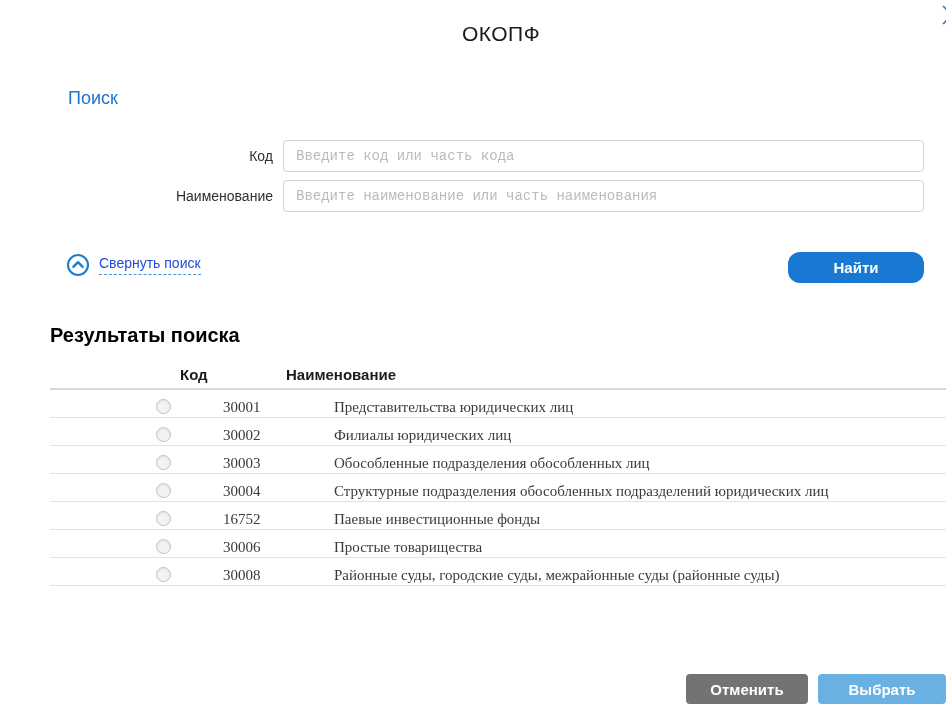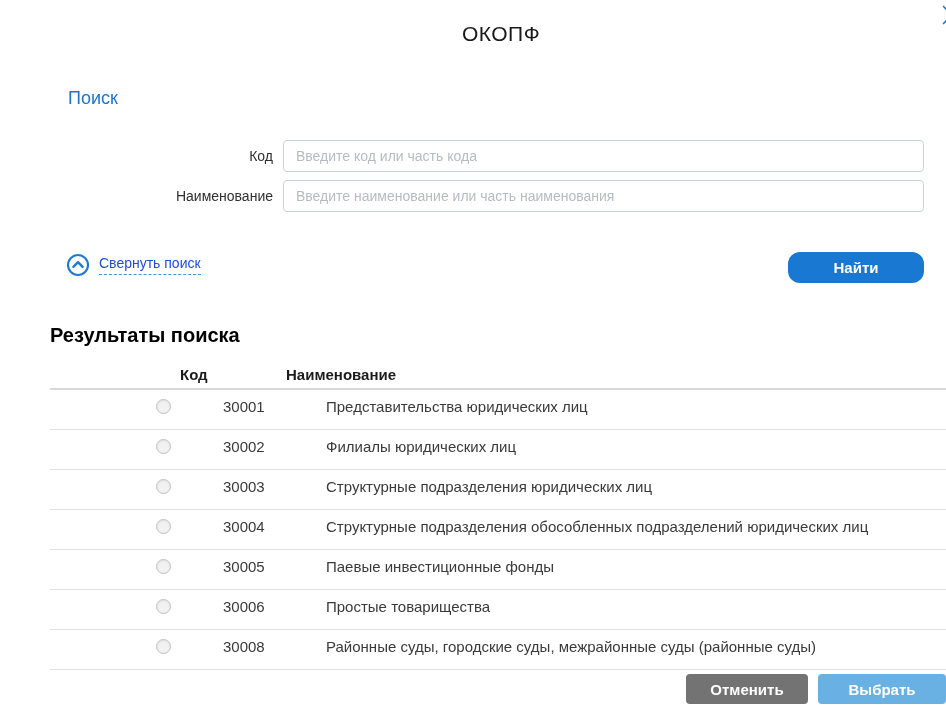--- a/index.html
+++ b/index.html
@@ -28,21 +28,21 @@
   }
   .field-label {
     position:absolute; left:0; width:245px;
     text-align:right; font-size:14px; color:#2f2f2f;
     line-height:32px;
   }
   .field-input {
     position:absolute; left:255px; width:641px; height:32px;
     border:1px solid #ced3d8; border-radius:4px;
     padding:0 12px; font-size:14px; color:#333;
-    font-family:Liberation Sans, sans-serif;
+    font-family:Liberation Mono, monospace;
     outline:none;
   }
   .field-input::placeholder { color:#b6bcc2; opacity:1; }
   .row-code-field { top:140px; }
   .row-name-field { top:180px; }
   .collapse-link {
     position:absolute; left:38px; top:253px;
     display:flex; align-items:center; gap:9px;
     background:none; border:none; cursor:pointer; padding:0;
   }
@@ -66,33 +66,34 @@
     position:absolute; left:22px; top:364px; width:897px;
   }
   .thead {
     position:relative; height:26px;
     border-bottom:2px solid #d8d8d8;
   }
   .th { position:absolute; top:0; line-height:22px; font-size:15px; font-weight:bold; color:#1c1c1c; }
   .th-code { left:130px; }
   .th-name { left:236px; }
   .trow {
-    position:relative; height:40px;
+    position:relative; height:28px;
     border-bottom:1px solid #e2e2e2;
+    font-family:Liberation Serif, serif;
   }
   .radio {
     position:absolute; left:106px; top:9px;
     width:15px; height:15px; border-radius:50%;
     background:#f2f2f2; border:1px solid #c2c2c2;
     cursor:pointer;
     box-shadow:inset 0 1px 2px rgba(0,0,0,0.08);
   }
   .td { position:absolute; top:0; height:34px; line-height:34px; font-size:15px; color:#3a3a3a; white-space:nowrap; }
   .td-code { left:173px; }
-  .td-name { left:276px; }
+  .td-name { left:284px; }
   .footer-btn {
     position:absolute; top:674px; height:30px;
     border:none; border-radius:4px;
     color:#ffffff; font-size:15px; font-weight:bold; cursor:pointer;
     font-family:"Liberation Sans","DejaVu Sans",sans-serif;
   }
   .cancel-btn { left:658px; width:122px; background:#737373; }
   .select-btn { left:790px; width:128px; background:#69b1e2; }
 </style>
 </head>
@@ -145,30 +146,30 @@
       <span class="td td-name">Представительства юридических лиц</span>
     </div>
     <div class="trow">
       <span class="radio"></span>
       <span class="td td-code">30002</span>
       <span class="td td-name">Филиалы юридических лиц</span>
     </div>
     <div class="trow">
       <span class="radio"></span>
       <span class="td td-code">30003</span>
-      <span class="td td-name">Структурные подразделения юридических лиц</span>
+      <span class="td td-name">Обособленные подразделения обособленных лиц</span>
     </div>
     <div class="trow">
       <span class="radio"></span>
       <span class="td td-code">30004</span>
       <span class="td td-name">Структурные подразделения обособленных подразделений юридических лиц</span>
     </div>
     <div class="trow">
       <span class="radio"></span>
-      <span class="td td-code">30005</span>
+      <span class="td td-code">16752</span>
       <span class="td td-name">Паевые инвестиционные фонды</span>
     </div>
     <div class="trow">
       <span class="radio"></span>
       <span class="td td-code">30006</span>
       <span class="td td-name">Простые товарищества</span>
     </div>
     <div class="trow">
       <span class="radio"></span>
       <span class="td td-code">30008</span>

